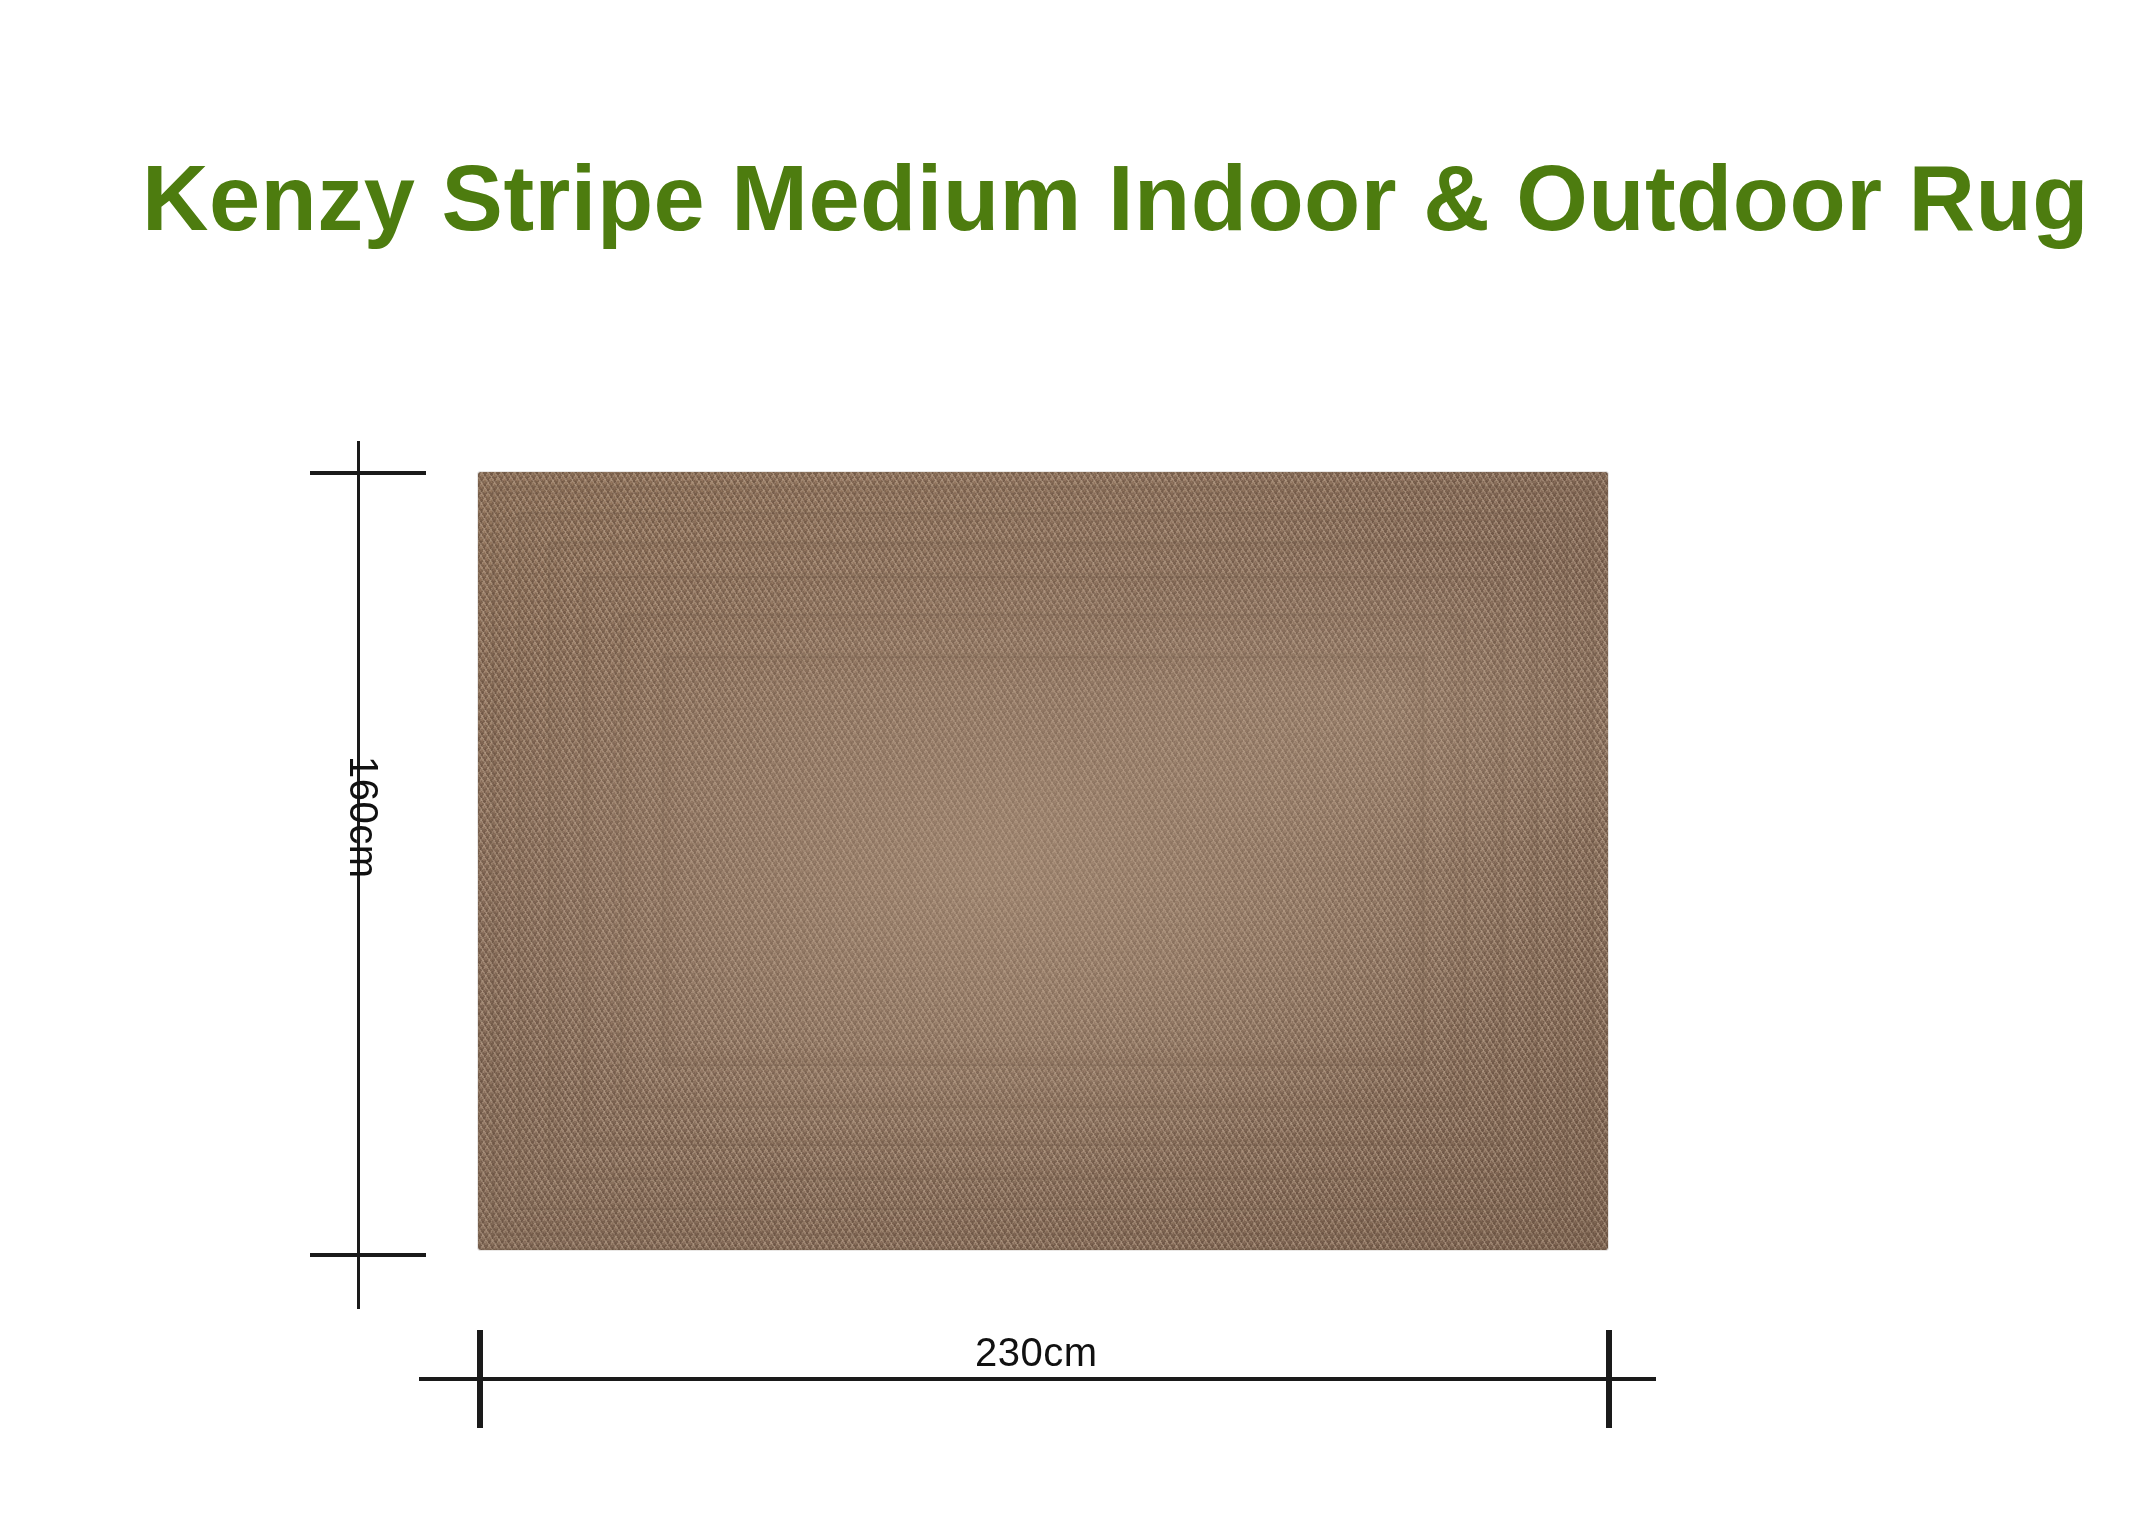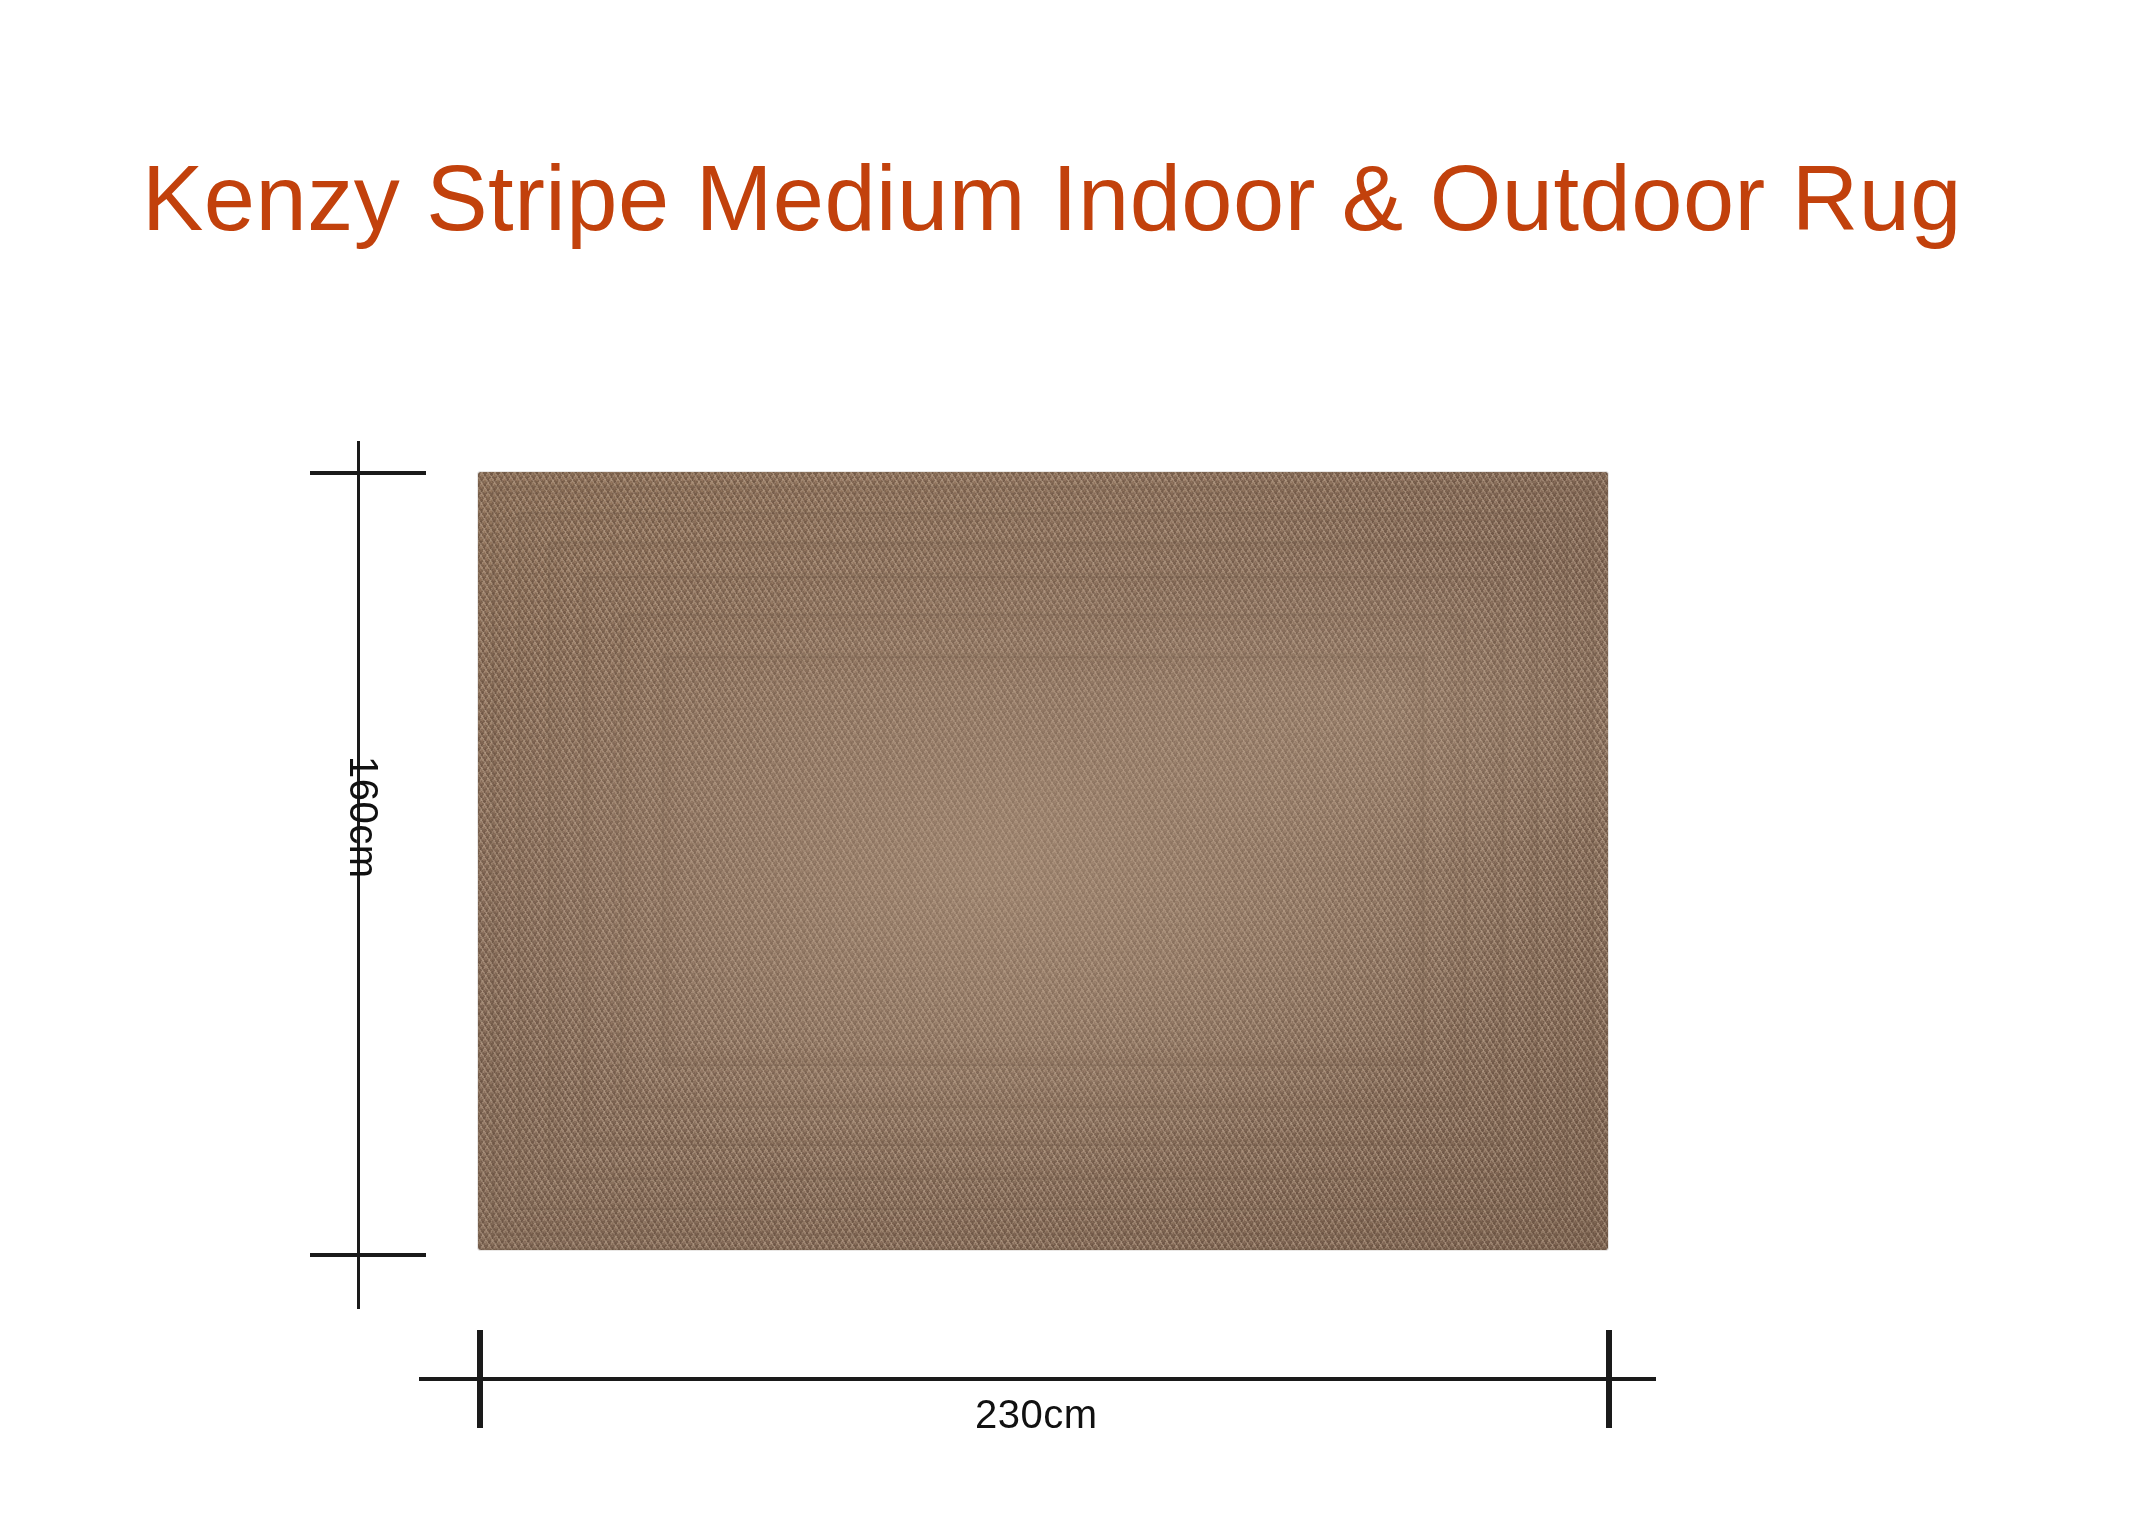--- a/index.html
+++ b/index.html
@@ -18,23 +18,23 @@
     overflow: hidden;
   }
 
   
   #product-title {
     position: absolute;
     left: 142px;
     top: 152px;
     font-family: "Liberation Sans", sans-serif;
     font-size: 92px;
-    font-weight: 400;
+    font-weight: 700;
     letter-spacing: 0.5px;
-    color: #c2410c;
+    color: #4d7c0f;
     white-space: nowrap;
     line-height: 1.0;
   }
 
   
   #rug-figure {
     position: absolute;
     left: 478px;
     top: 472px;
     width: 1130px;
@@ -182,21 +182,21 @@
   }
   #hdim-tick-right {
     left: 1606px;
     top: 1330px;
     width: 6px;
     height: 98px;
   }
   #width-label {
     position: absolute;
     left: 975px;
-    top: 1392px;
+    top: 1330px;
     font-size: 40px;
     font-weight: 400;
     color: #111111;
     letter-spacing: 0.5px;
     white-space: nowrap;
   }
 </style>
 </head>
 <body>
 

